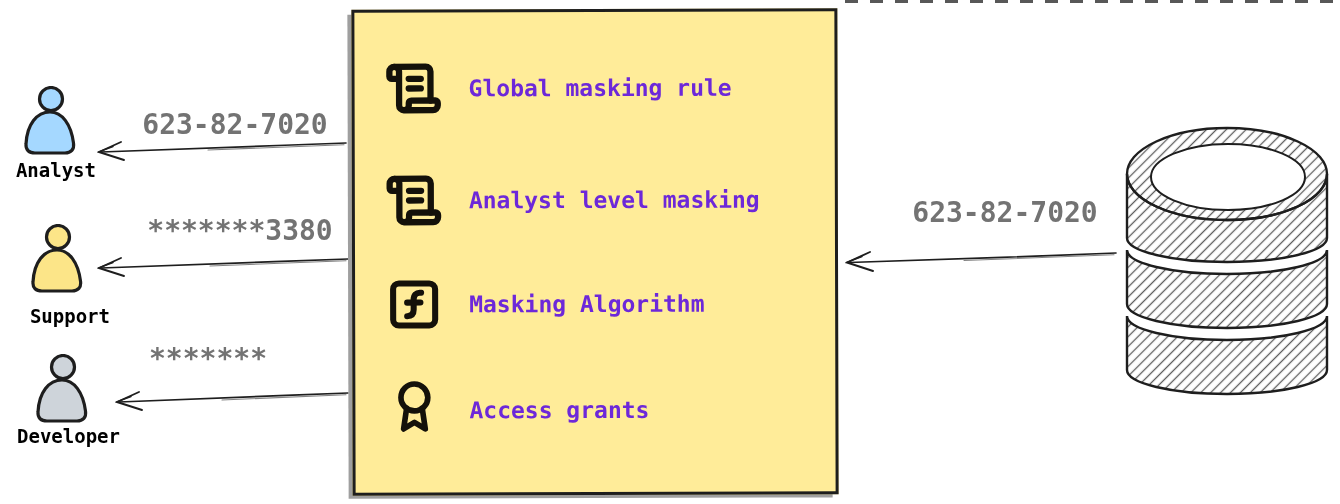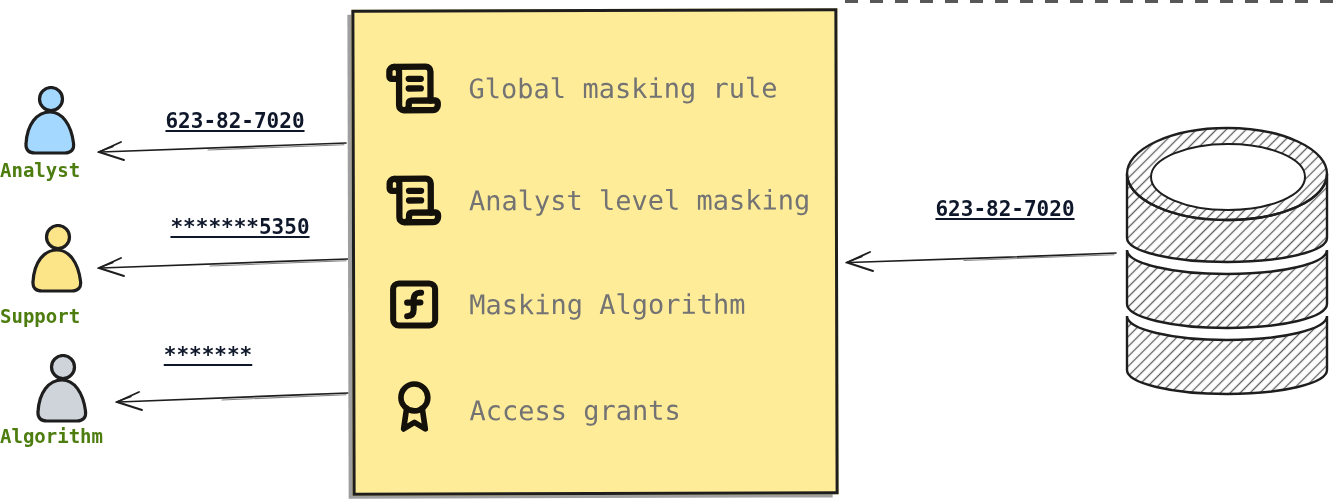--- a/index.html
+++ b/index.html
@@ -2,45 +2,45 @@
 <html><head>
 <meta charset="utf-8">
 <style>
   html,body{margin:0;padding:0;background:#fff;}
   .canvas{
     position:relative;width:1340px;height:504px;background:#ffffff;overflow:hidden;
     font-family:"DejaVu Sans Mono","Liberation Mono",monospace;color:#1e1e1e;
   }
   
   .value-label{
-    position:absolute;font-size:21px;font-weight:700;text-align:center;
-    white-space:nowrap;color:#0f172a;line-height:1;text-decoration:underline;
+    position:absolute;font-size:28px;font-weight:700;text-align:center;
+    white-space:nowrap;color:#737373;line-height:1;
   }
   .actor-label{
-    position:absolute;font-size:19px;font-weight:700;text-align:left;
-    white-space:nowrap;color:#4d7c0f;line-height:1;
+    position:absolute;font-size:19px;font-weight:700;text-align:right;
+    white-space:nowrap;color:#000000;line-height:1;
   }
   
   .actor-icon{position:absolute;}
   
   .arrow{position:absolute;}
   .arrow path{stroke:#1e1e1e;fill:none;stroke-linecap:round;stroke-linejoin:round;}
   
   .mask-box{
     position:absolute;left:352px;top:9px;width:486px;height:486px;
     box-sizing:border-box;background:#ffec99;border:3px solid #1e1e1e;
     transform:rotate(-0.15deg);
     box-shadow:-5px 4px 0 -1px #9f9f9f;
   }
   .mask-row{
     position:absolute;left:30px;display:flex;align-items:center;gap:26px;height:62px;
   }
   .mask-row .icon-slot{width:58px;height:62px;flex:none;display:flex;align-items:center;justify-content:center;}
   .mask-row .icon-slot svg{stroke:#14110a;fill:none;stroke-width:2.6;stroke-linecap:round;stroke-linejoin:round;}
-  .mask-row .row-label{font-size:27px;font-weight:400;white-space:nowrap;color:#737373;}
+  .mask-row .row-label{font-size:23px;font-weight:700;white-space:nowrap;color:#6d28d9;}
   
   .db-icon{position:absolute;left:1124px;top:118px;}
   
   .top-dashed{
     position:absolute;left:845px;top:0;width:495px;height:3px;
     background:repeating-linear-gradient(90deg,#3a3a3a 0 13px,transparent 13px 25px);
     opacity:.85;
   }
 </style>
 </head>
@@ -59,31 +59,31 @@
   <svg class="actor-icon" style="left:23px;top:224px" width="64" height="74" viewBox="0 0 64 74">
     <circle cx="35" cy="13" r="11.5" stroke="#1e1e1e" stroke-width="3.2" fill="#fce588"></circle>
     <path d="M 34,26 C 21,26 11,38 10,58 C 9.5,64 13,67 19,67 L 49,67 C 55,67 58.5,63.5 57.5,57 C 55,38 46,26 34,26 Z" stroke="#1e1e1e" stroke-width="3.2" stroke-linejoin="round" fill="#fce588"></path>
   </svg>
   <div class="actor-label" style="left:0px;top:307px;width:110px">Support</div>
 
   <svg class="actor-icon" style="left:28px;top:354px" width="64" height="74" viewBox="0 0 64 74">
     <circle cx="35" cy="13" r="11.5" stroke="#1e1e1e" stroke-width="3.2" fill="#ced4da"></circle>
     <path d="M 34,26 C 21,26 11,38 10,58 C 9.5,64 13,67 19,67 L 49,67 C 55,67 58.5,63.5 57.5,57 C 55,38 46,26 34,26 Z" stroke="#1e1e1e" stroke-width="3.2" stroke-linejoin="round" fill="#ced4da"></path>
   </svg>
-  <div class="actor-label" style="left:0px;top:427px;width:120px">Algorithm</div>
+  <div class="actor-label" style="left:0px;top:427px;width:120px">Developer</div>
 
   <div class="value-label" style="left:140px;top:111px;width:190px">623-82-7020</div>
   <svg class="arrow" style="left:92px;top:132px" width="258" height="34" viewBox="0 0 258 34">
     <path d="M 254,11 C 170,14 80,17.5 9,20" stroke-width="1.7"></path>
     <path d="M 252,12.8 C 180,15.5 140,17 116,18" stroke-width="1.1" opacity="0.55"></path>
     <path d="M 29,10 L 7,20 L 32,28" stroke-width="1.9"></path>
     <path d="M 21,14.5 L 6,20.2" stroke-width="1.4"></path>
   </svg>
 
-  <div class="value-label" style="left:145px;top:217px;width:190px">*******5350</div>
+  <div class="value-label" style="left:145px;top:217px;width:190px">*******3380</div>
   <svg class="arrow" style="left:92px;top:248px" width="260" height="34" viewBox="0 0 260 34">
     <path d="M 256,11 C 172,14 82,17.5 9,20" stroke-width="1.7"></path>
     <path d="M 254,12.8 C 182,15.5 142,17 118,18" stroke-width="1.1" opacity="0.55"></path>
     <path d="M 29,10 L 7,20 L 32,28" stroke-width="1.9"></path>
     <path d="M 21,14.5 L 6,20.2" stroke-width="1.4"></path>
   </svg>
 
   <div class="value-label" style="left:148px;top:345px;width:120px">*******</div>
   <svg class="arrow" style="left:110px;top:382px" width="242" height="34" viewBox="0 0 242 34">
     <path d="M 238,11 C 160,14 78,17.5 9,20" stroke-width="1.7"></path>

